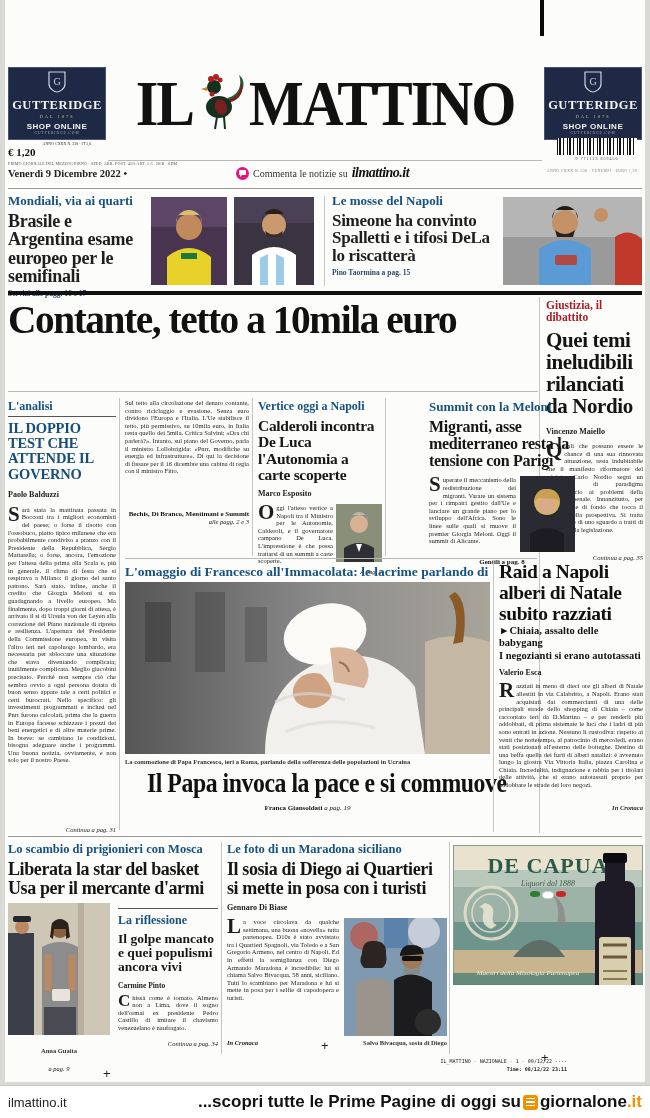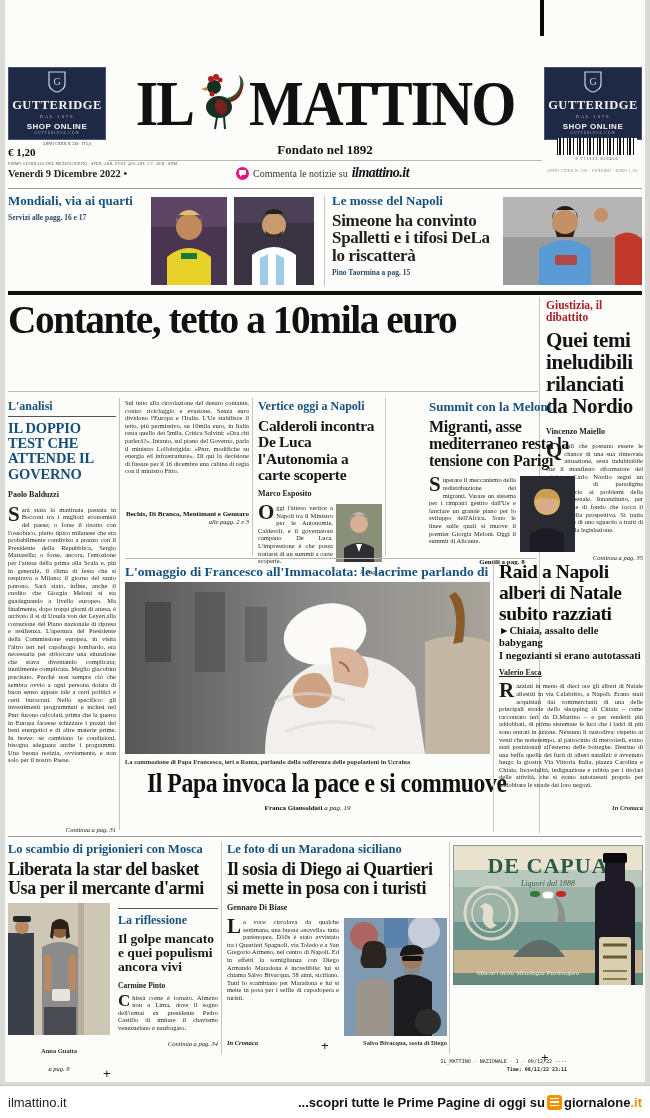--- a/index.html
+++ b/index.html
@@ -83,21 +83,21 @@
   .b-head{font-size:18px;font-weight:bold;line-height:1.03;letter-spacing:-.4px;color:#161616;margin-top:3px;}
   .sub-head{font-size:13.5px;font-weight:bold;line-height:1.05;color:#161616;}
 
   .plus{position:absolute;font-size:13px;color:#222;font-family:"Liberation Sans",sans-serif;}
   .printline{position:absolute;font-size:5px;color:#222;font-family:"DejaVu Sans Mono",monospace;text-align:right;line-height:1.5;}
 
   
   .bottom-strip{position:absolute;left:0;top:1085px;width:650px;height:33px;background:#fff;border-top:1px solid #c8c8c5;
     display:flex;align-items:center;justify-content:space-between;padding:0 8px;box-sizing:border-box;font-family:"Liberation Sans",sans-serif;}
   .strip-left{font-size:13px;color:#222;}
-  .strip-right{display:flex;align-items:center;gap:2px;font-size:13px;font-weight:bold;color:#111;}
+  .strip-right{display:flex;align-items:center;gap:2px;font-size:17px;font-weight:bold;color:#111;}
   .giornalone-ico{width:15px;height:15px;border-radius:3px;background:#f29100;position:relative;}
   .giornalone-ico:after{content:"";position:absolute;left:3px;top:3px;width:9px;height:9px;
     background:repeating-linear-gradient(#fff 0 1.5px,transparent 1.5px 3.5px);}
   .brand-tld{color:#f29100;}
 
   
   .decapua{left:448px;top:845px;width:190px;height:140px;background:linear-gradient(#e8e2cf 0 18%, #b9c8bd 18% 30%, #9db3a8 30% 55%, #6e958c 55% 75%, #c8b48e 75% 100%);
     box-shadow:inset 0 0 0 1px #8a9a8f;overflow:hidden;}
   .dc-brand{text-align:center;font-size:22px;font-weight:bold;color:#2c5a4a;letter-spacing:1px;margin-top:8px;font-family:"Liberation Serif",serif;}
   .dc-sub{text-align:center;font-size:8px;font-style:italic;color:#3a5a4c;}
@@ -156,40 +156,40 @@
     <div class="gut-since">DAL 1878</div>
     <div class="gut-shop">SHOP ONLINE</div>
     <div class="gut-site">GUTTERIDGE.COM</div>
   </div>
 
   <div class="abs price-block">
     <span class="price">€ 1,20</span>
     <span class="price-note">ANNO CXXX N. 338 · IT 5,0</span>
     <div class="price-small">PRIMO GIORNALE DEL MEZZOGIORNO · SPED. ABB. POST. 45% ART. 1 C. 20/B · 8DM</div>
   </div>
-  <div class="abs founded">Fondato nel 1892</div>
   <div class="hrule founded-rule"></div>
   <div class="abs barcode"></div>
   <div class="abs barcode-num">9 771123 859456</div>
   <div class="abs right-small">ANNO CXXX N. 338 · VENERDÌ · EURO 1,20</div>
 
   <div class="abs date-row">
     <div class="date-txt">Venerdì 9 Dicembre 2022 •</div>
     <div class="comment-wrap">
       <span class="bubble">
           <i></i>
         </span>
       <span class="comment-txt">Commenta le notizie su</span>
       <span class="comment-site">ilmattino.it</span>
     </div>
   </div>
   <div class="hrule head-rule"></div>
 
   <div class="abs" style="left:3px;top:193px;width:138px;">
     <div class="kicker teaser-kicker">Mondiali, via ai quarti</div>
+    <div class="teaser-head">Brasile e Argentina esame europeo per le semifinali</div>
     <div class="teaser-ref">Servizi alle pagg. 16 e 17</div>
   </div>
   <div class="abs photo" style="left:146px;top:197px;width:76px;height:88px;">
     <svg width="76" height="88" viewBox="0 0 76 88">
       <rect width="76" height="88" fill="#4a3550"></rect>
         <rect width="76" height="30" fill="#5d4566"></rect>
       <circle cx="38" cy="30" r="13" fill="#c08a5c"></circle>
       <path d="M25 26 a13 13 0 0 1 26 0 l-2 -8 -22 0 z" fill="#d8c070"></path>
       <path d="M16 88 V60 q22 -18 44 0 V88 z" fill="#e8d229"></path>
       <path d="M30 56 h16 v6 h-16 z" fill="#1a7a3a"></path>
@@ -251,21 +251,21 @@
     <div class="bodytxt" style="margin-top:7px;height:318px;">
       <span class="dropcap">S</span><span>arà stata la mattinata passata in Bocconi tra i migliori economisti del paese; o forse il risotto con l'ossobuco, piatto tipico milanese che era probabilmente condiviso a pranzo con il Presidente della Repubblica, Sergio Mattarella; o forse, ancora, l'emozione per l'attesa della prima alla Scala e, più in generale, il clima di festa che si respirava a Milano: il giorno del santo patrono. Sarà stato, infine, anche il credito che Giorgia Meloni si sta guadagnando a livello europeo. Ma finalmente, dopo troppi giorni di attesa, è arrivato il sì di Ursula von der Leyen alla correzione del Piano nazionale di ripresa e resilienza. L'apertura del Presidente della Commissione europea, in visita l'altro ieri nel capoluogo lombardo, era necessaria per sbloccare una situazione che stava diventando complicata; inutilmente complicata. Meglio giacobini precisato. Perché non sempre ciò che sembra ovvio a ogni persona dotata di buon senso appare tale a certi politici e certi burocrati. Nello specifico: gli investimenti programmati e inclusi nel Pnrr furono calcolati, prima che la guerra in Europa facesse schizzare i prezzi dei beni energetici e di altre materie prime. In breve: se cambiano le condizioni, bisogna adeguare anche i programmi. Una buona notizia, ovviamente, e non solo per il nostro Paese.</span>
     </div>
     <div class="continua" style="margin-top:2px;">Continua a pag. 31</div>
   </div>
 
   <div class="vrule" style="left:114px;top:398px;height:432px;"></div>
 
   <div class="abs" style="left:120px;top:399px;width:124px;">
     <div class="bodytxt" style="height:108px;">Sul tetto alla circolazione del denaro contante, contro riciclaggio e evasione, Senza euro dividono l'Europa e l'Italia. L'Ue stabilisce il tetto, più permissivo, su 10mila euro, in Italia resta quello dei 5mila. Critica Salvini: «Ora chi parlerà?». Intanto, sul piano del Governo, parla il ministro Lollobrigida: «Pnrr, modifiche su energia ed infrastrutture». Di qui la decisione di fissare per il 16 dicembre una cabina di regia con il ministro Fitto.</div>
-    <div class="tail-bold" style="margin-top:3px;">Bechis, Di Branco, Mentimani e Gennaro</div>
+    <div class="tail-bold" style="margin-top:3px;">Bechis, Di Branco, Mentimani e Summit</div>
     <div class="continua">alle pagg. 2 e 3</div>
   </div>
 
   <div class="vrule" style="left:247px;top:398px;height:158px;"></div>
 
   <div class="abs" style="left:253px;top:399px;width:124px;">
     <div class="kicker col-kicker">Vertice oggi a Napoli</div>
     <div class="col-head" style="margin-top:4px;">Calderoli incontra De Luca l'Autonomia a carte scoperte</div>
     <div class="byline" style="margin-top:6px;">Marco Esposito</div>
     <div style="margin-top:6px;overflow:hidden;">
@@ -343,21 +343,21 @@
   </div>
 
   <div class="vrule" style="left:488px;top:560px;height:272px;"></div>
 
   <div class="abs" style="left:494px;top:562px;width:144px;">
     <div class="raid-head">Raid a Napoli alberi di Natale subito razziati</div>
     <div class="raid-deck">
       <div>►Chiaia, assalto delle babygang</div>
       <div>I negozianti si erano autotassati</div>
     </div>
-    <div class="byline" style="margin-top:6px;text-decoration:underline;">Valerio Esca</div>
+    <div class="byline" style="margin-top:6px;">Valerio Esca</div>
     <div class="bodytxt" style="margin-top:5px;height:122px;">
       <span class="dropcap">R</span><span>azziati in meno di dieci ore gli alberi di Natale allestiti in via Calabritto, a Napoli. Erano stati acquistati dai commercianti di una delle principali strade dello shopping di Chiaia – come raccontato ieri da D.Martino – e per renderli più addobbati, di prima sistemate le luci che i ladri di più sono entrati in azione. Nessuno li custodiva: rispetto ai venti che nottetempo, al patrocinio di mercoledì, erano stati posizionati all'esterno delle botteghe. Destino di una beffa quella dei furti di alberi natalizi: è avvenuto lungo la giostra Via Vittoria Italia, piazza Carolina e Chiaia. Incredulità, indignazione e rabbia per i titolari delle attività, che si erano autotassati proprio per addobbare le strade dei loro negozi.</span>
     </div>
     <div class="continua" style="font-weight:bold;">In Cronaca</div>
   </div>
 
   <div class="hrule" style="left:3px;top:836px;width:634px;background:#9a9a97;"></div>
 
   <div class="abs" style="left:3px;top:842px;width:210px;">
     <div class="kicker b-kicker">Lo scambio di prigionieri con Mosca</div>

